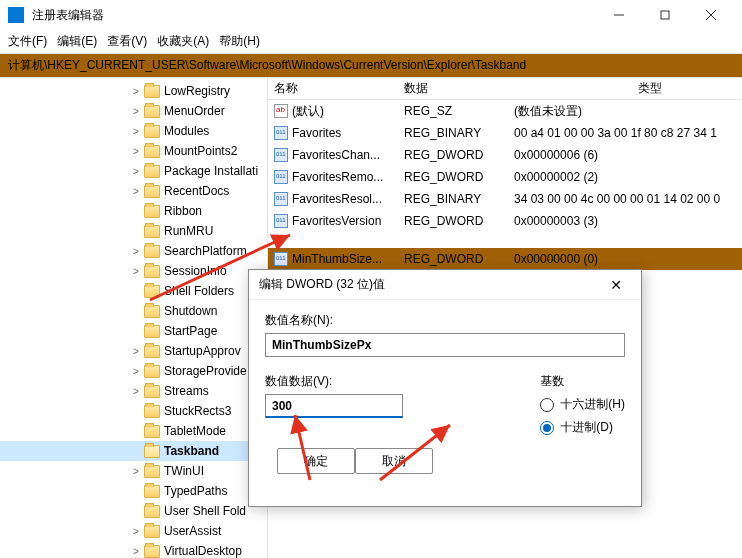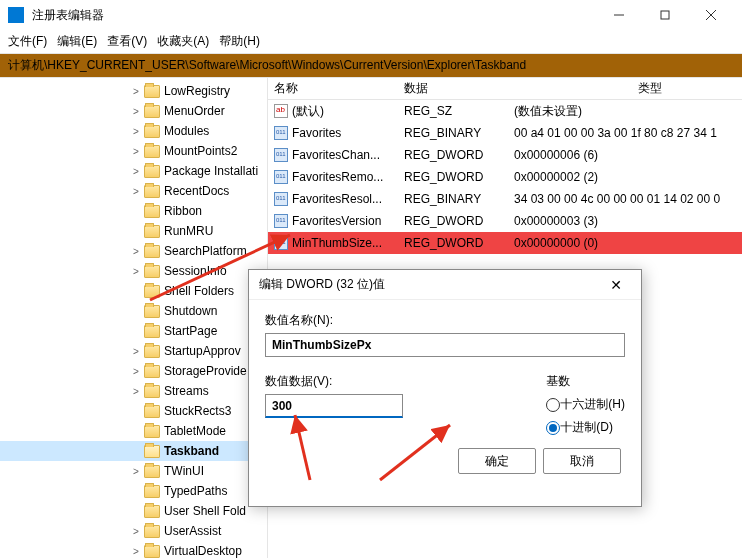--- a/index.html
+++ b/index.html
@@ -28,36 +28,36 @@
 .list-row{display:flex;height:22px;align-items:center;}
 .list-row .col{padding:0 6px;white-space:nowrap;overflow:hidden;text-overflow:ellipsis;}
 .col.name{width:130px;display:flex;align-items:center;gap:4px;}
 .col.type{width:110px;}
 .col.data{flex:1;}
 .reg-icon{width:14px;height:14px;display:inline-block;flex-shrink:0;}
 .reg-icon.sz{background:#fff;border:1px solid #999;position:relative;}
 .reg-icon.sz:after{content:"ab";font-size:8px;color:#c00;position:absolute;top:0;left:1px;}
 .reg-icon.bin{background:#dbe9f9;border:1px solid #5b8ec7;position:relative;}
 .reg-icon.bin:after{content:"011";font-size:6px;color:#2a5ca8;position:absolute;top:2px;left:1px;}
-.list-row.selected{background:#ef4444;}
+.list-row.selected{background:#a16207;margin-top:16px;}
 .dialog{position:absolute;left:248px;top:269px;width:394px;height:238px;background:#fff;border:1px solid #888;box-shadow:2px 2px 14px rgba(0,0,0,.25);}
 .dialog .dlg-title{height:30px;display:flex;align-items:center;padding:0 10px;border-bottom:1px solid #eee;}
 .dialog .dlg-title .t{flex:1;}
 .dialog .dlg-title .close{width:30px;text-align:center;font-size:14px;}
 .dialog .body{padding:12px 16px;}
 .dialog .lbl{margin-bottom:4px;}
 .dialog .input{width:100%;height:24px;border:1px solid #888;padding:0 6px;background:#fff;font-weight:bold;}
 .dialog .row2{display:flex;margin-top:16px;gap:24px;}
 .dialog .left{flex:1;}
 .dialog .left .input{width:138px;border-bottom:2px solid #0067c0;}
-.dialog .radio{display:flex;align-items:center;margin-top:6px;}
+.dialog .radio{display:flex;align-items:center;gap:6px;margin-top:6px;}
 .dialog .radio .dot{width:14px;height:14px;border:1px solid #333;border-radius:50%;display:flex;align-items:center;justify-content:center;}
 .dialog .radio.checked .dot{border-color:#0067c0;}
 .dialog .radio.checked .dot:after{content:"";width:8px;height:8px;background:#0067c0;border-radius:50%;}
-.dialog .buttons{display:flex;justify-content:flex-end;gap:7px;padding:0 20px 14px;}
+.dialog .buttons{display:flex;gap:0;padding:0 28px 14px;}
 .dialog .buttons .button{width:78px;height:26px;border:1px solid #888;background:#fff;display:flex;align-items:center;justify-content:center;border-radius:2px;}
 .arrow{position:absolute;pointer-events:none;}
 .arrow svg{overflow:visible;}
 </style>
 </head>
 <body>
 
 <div class="titlebar">
   <div class="app-icon"></div>
   <div class="title">注册表编辑器</div>

